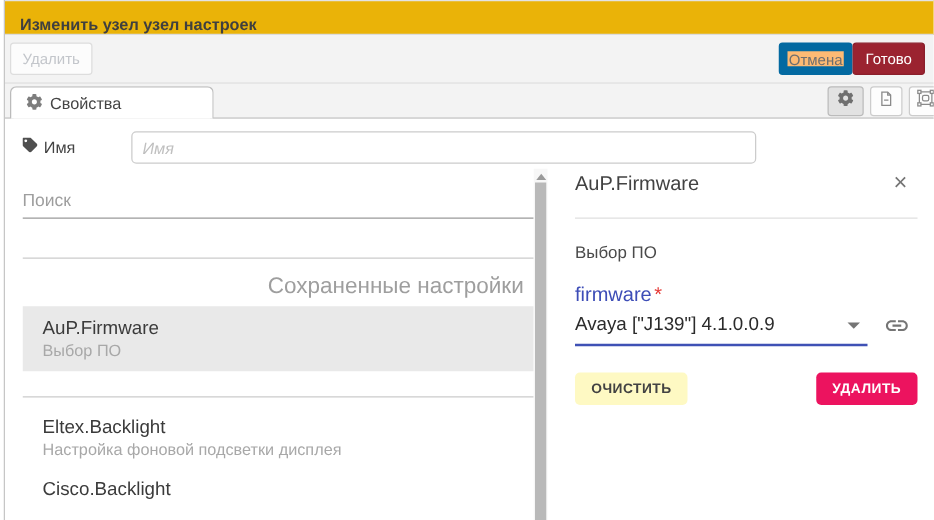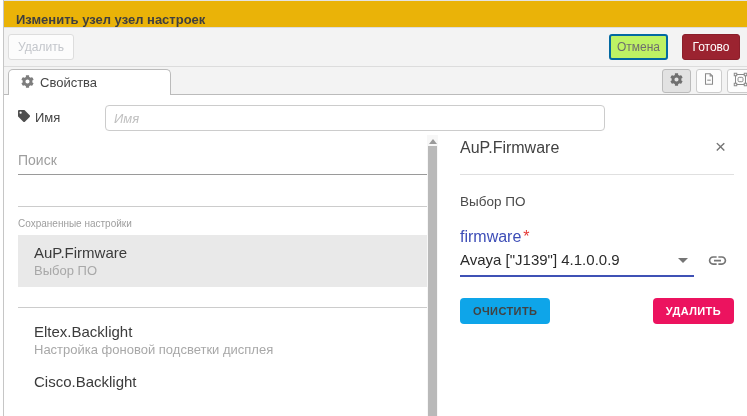--- a/index.html
+++ b/index.html
@@ -10,21 +10,21 @@
   .main { flex: 1; border-left: 1px solid #c6c6c6; display: flex; flex-direction: column; position: relative; }
 
   
   .titlebar { height: 28px; background: #eab308; border-top: 1px solid #e3e3e3; border-bottom: 1px solid #dcdcdc; display: flex; align-items: flex-end; padding-left: 12px; }
   .titlebar .title { font-size: 13px; font-weight: bold; color: #3f3f3f; }
 
   
   .toolbar { height: 39px; background: #f3f3f3; border-bottom: 1px solid #dcdcdc; display: flex; align-items: center; padding: 0 7px 0 4px; }
   .btn { font-family: "Liberation Sans", sans-serif; cursor: pointer; }
   .btn-delete { width: 66px; height: 26px; background: #fcfcfc; border: 1px solid #ddd; border-radius: 3px; color: #c3c6cb; font-size: 12px; margin-right: auto; }
-  .btn-cancel { width: 59px; height: 26px; background: #bef264; border: 2px solid #0369a1; border-radius: 3px; color: #6e6e6e; font-size: 12px; margin-right: 14px; }
+  .btn-cancel { width: 59px; height: 26px; background: #fdba74; border: 7px solid #0369a1; border-radius: 3px; color: #6e6e6e; font-size: 12px; margin-right: 0; }
   .btn-done { width: 58px; height: 26px; background: #9b2330; border: 1px solid #8a1f2b; border-radius: 3px; color: #fff; font-size: 12px; }
 
   
   .tabbar { height: 28px; background: #f3f3f3; border-bottom: 1px solid #bbb; position: relative; }
   .tab-active { position: absolute; left: 4px; top: 2px; bottom: -1px; width: 163px; background: #fff; border: 1px solid #bbb; border-bottom: none; border-radius: 5px 5px 0 0; display: flex; align-items: center; gap: 6px; padding-left: 12px; font-size: 13px; font-weight: normal; color: #454545; }
   .tab-icons { position: absolute; right: 0; top: 2px; display: flex; gap: 5px; align-items: center; }
   .icon-btn { width: 26px; height: 24px; border: 1px solid #ccc; border-radius: 3px; background: #fdfdfd; display: flex; align-items: center; justify-content: center; cursor: pointer; }
   .icon-btn.selected { background: #e2e2e2; border-color: #bbb; width: 29px; }
   .icon-btn.clipped { margin-right: -6px; }
 
@@ -35,21 +35,21 @@
   .name-input { position: absolute; left: 101px; top: 10px; width: 500px; height: 26px; border: 1px solid #ccc; border-radius: 4px; padding: 0 8px; font-size: 13px; color: #333; font-family: "Liberation Sans", sans-serif; }
   .name-input::placeholder { color: #c0c0c0; font-style: italic; }
 
   
   .list-panel { position: absolute; left: 14px; top: 52px; width: 409px; bottom: 0; overflow: hidden; }
   .search-input { width: 100%; border: none; border-bottom: 1px solid #9a9a9a; font-size: 14px; color: #444; padding: 5px 0 6px 0; outline: none; font-family: "Liberation Sans", sans-serif; background: transparent; }
   .search-input::placeholder { color: #9e9e9e; }
   .divider { border-top: 1px solid #ccc; height: 1px; }
   .divider.first { margin-top: 31px; }
   .divider.second { margin-top: 20px; }
-  .section-header { text-align: left; padding-right: 8px; color: #9e9e9e; font-size: 10px; margin-top: 11px; }
+  .section-header { text-align: right; padding-right: 8px; color: #9e9e9e; font-size: 18px; margin-top: 11px; }
   .list-item { padding: 8px 16px; cursor: pointer; margin-top: 6px; }
   .list-item.selected { background: #e9e9e9; }
   .list-item .li-title { font-size: 15px; color: #3b3b3b; line-height: 19px; }
   .list-item .li-sub { font-size: 13px; color: #a8a8a8; line-height: 17px; min-height: 17px; }
   .list-item.tight { margin-top: 0; padding-top: 6px; }
 
   
   .scrollbar { position: absolute; left: 423px; top: 40px; bottom: 0; width: 11px; background: #f7f7f7; }
   .scroll-up { position: absolute; top: 2px; left: 1px; width: 9px; height: 8px; display: flex; align-items: center; justify-content: center; cursor: pointer; }
   .scroll-up .tri { width: 0; height: 0; border-left: 4px solid transparent; border-right: 4px solid transparent; border-bottom: 5px solid #9a9a9a; }
@@ -65,21 +65,21 @@
   .field-label { margin-top: 19px; font-size: 16px; color: #3d4db7; }
   .field-label .req { color: #e53935; margin-left: 2px; }
   .select-row { position: relative; margin-top: 3px; height: 28px; }
   .select-box { width: 234px; height: 28px; border-bottom: 2px solid #3f51b5; position: relative; cursor: pointer; }
   .select-value { font-size: 15px; color: #2b2b2b; line-height: 22px; }
   .select-arrow { position: absolute; right: 6px; top: 9px; width: 0; height: 0; border-left: 5px solid transparent; border-right: 5px solid transparent; border-top: 5px solid #757575; }
   .link-btn { position: absolute; left: 247px; top: 1px; background: none; border: none; cursor: pointer; padding: 0; }
   .btn-row { margin-top: 21px; display: flex; gap: 6px; }
   .btn-sm { border: none; border-radius: 4px; height: 26px; padding: 0 13px; font-size: 11px; font-weight: bold; letter-spacing: 0.4px; font-family: "Liberation Sans", sans-serif; cursor: pointer; }
   .btn-confirm { background: #3f51b5; color: #fff; }
-  .btn-clear { background: #0ea5e9; color: #424242; }
+  .btn-clear { background: #fef9c3; color: #424242; }
   .btn-del { background: #ec135f; color: #fff; margin-left: auto; }
 </style>
 </head>
 <body>
 
 <div class="app">
   <div class="edge-strip"></div>
   <div class="main">
 
     <div class="titlebar">

